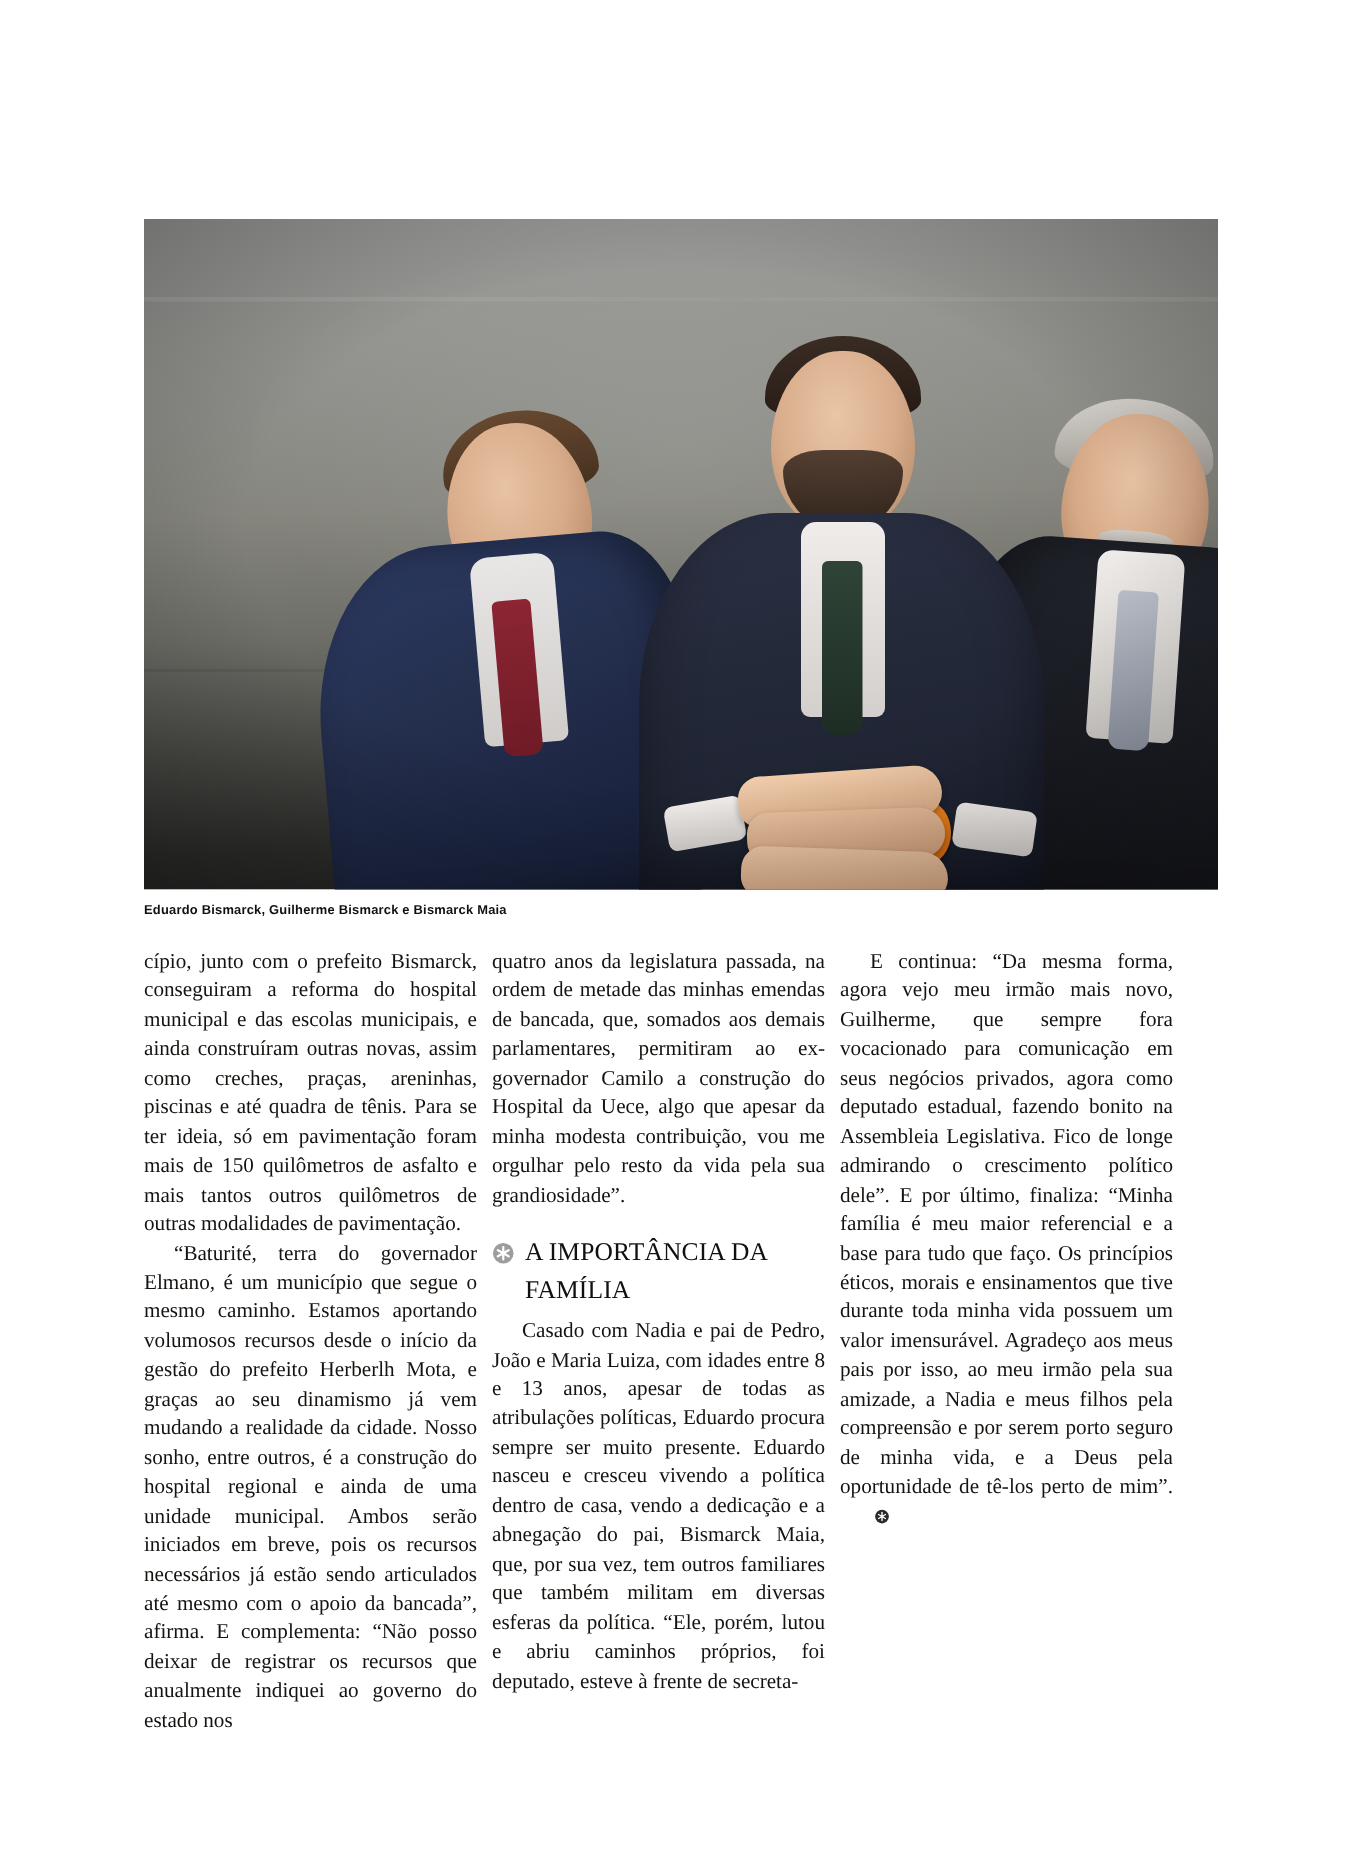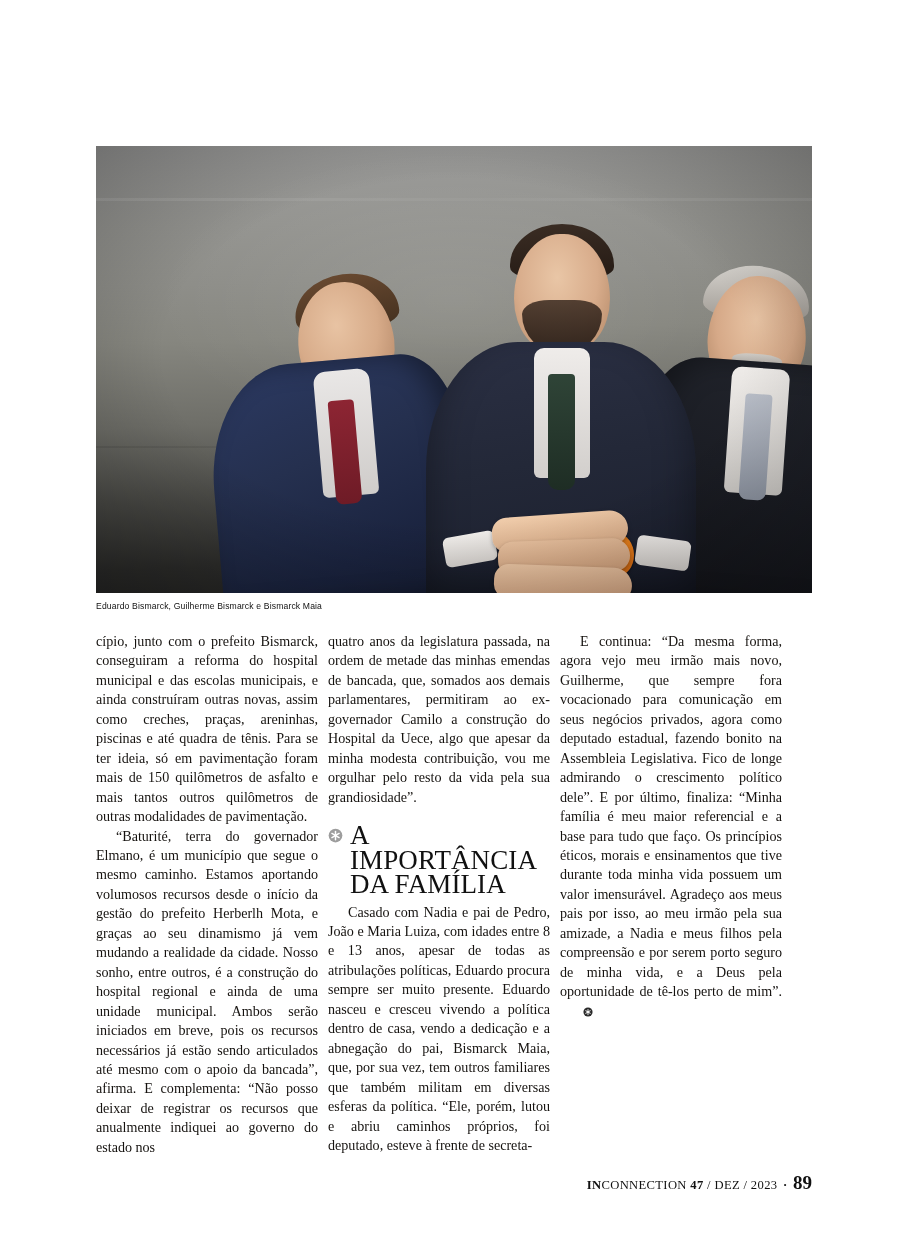--- a/index.html
+++ b/index.html
@@ -274,21 +274,21 @@
   }
 
   
   .caption {
     position: absolute;
     left: 96px;
     top: 601px;
     width: 716px;
     font-family: "Liberation Sans", sans-serif;
     font-size: 8.6px;
-    font-weight: normal;
+    font-weight: bold;
     letter-spacing: 0.15px;
     color: #111111;
   }
 
   
   .columns {
     position: absolute;
     left: 96px;
     top: 632px;
     width: 716px;
@@ -318,21 +318,21 @@
     align-items: flex-start;
     gap: 7px;
     margin: 16px 0 6px 0;
   }
   .head-icon {
     flex: 0 0 auto;
     margin-top: 5px;
   }
   .section-title {
     font-family: "Liberation Serif", serif;
-    font-size: 27px;
+    font-size: 17px;
     line-height: 24.5px;
     font-weight: normal;
     letter-spacing: 0.1px;
     color: #111111;
     text-align: left;
   }
 
   .endmark {
     display: inline-block;
     vertical-align: -1px;
@@ -450,24 +450,14 @@
                 <rect x="10.9" y="4.5" width="2.2" height="15" rx="1.1"></rect>
                 <rect x="10.9" y="4.5" width="2.2" height="15" rx="1.1" transform="rotate(60 12 12)"></rect>
                 <rect x="10.9" y="4.5" width="2.2" height="15" rx="1.1" transform="rotate(120 12 12)"></rect>
                 <circle cx="12" cy="12" r="2"></circle>
               </g>
             </svg></span></p>
     </div>
 
   </div>
 
-  <div class="footer">
-    <span class="brand-in">IN</span><span class="brand-rest">CONNECTION</span>
-    <span class="issue">47</span>
-    <span class="sep">/</span>
-    <span class="sep">DEZ</span>
-    <span class="sep">/</span>
-    <span class="sep">2023</span>
-    <span class="dot">·</span>
-    <span class="pageno">89</span>
-  </div>
 
 </div>
 
 </body></html>

